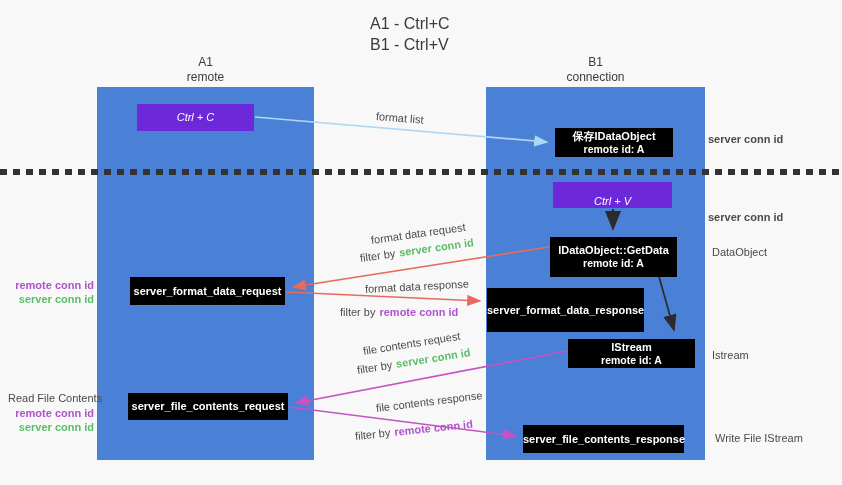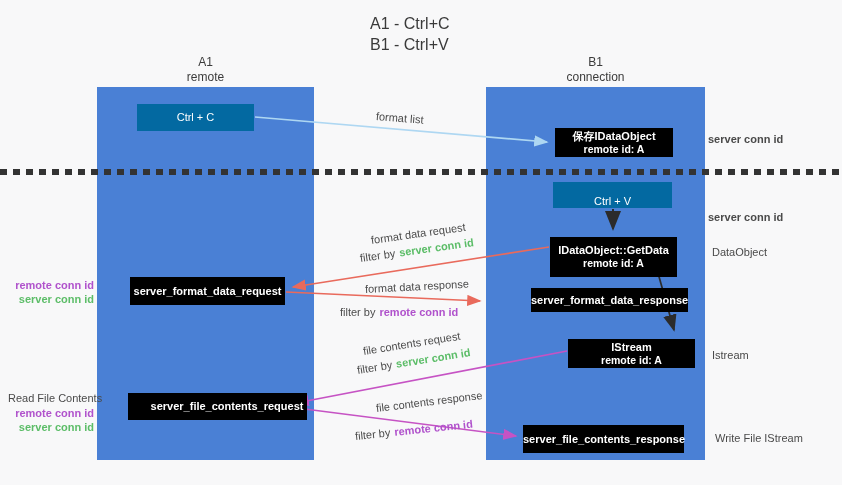--- a/index.html
+++ b/index.html
@@ -29,21 +29,21 @@
   .dotted-line {
     position: absolute; left: 0; top: 169px; width: 842px; height: 6px;
     background: repeating-linear-gradient(90deg, #333 0px, #333 7px, transparent 7px, transparent 13px);
   }
   svg.arrows { position: absolute; left: 0; top: 0; }
   .node {
     position: absolute; color: #fff; text-align: center;
     display: flex; flex-direction: column; justify-content: center;
     font-size: 11px; line-height: 13px;
   }
-  .node.green  { background: #0369a1; }
+  .node.green  { background: #6d28d9; font-style: italic; }
   .node.orange { background: #000000; font-weight: bold; }
   .node .l2 { font-size: 10.5px; }
   .elabel {
     position: absolute; font-size: 11px; color: #4c4c4c; white-space: nowrap;
     transform-origin: left center;
   }
   .elabel .term { margin-left: 4px; font-weight: bold; }
   .green-t  { color: #5cbd68; }
   .purple-t { color: #b052cc; }
   .side-label {
@@ -118,30 +118,30 @@
 
   <div class="node orange" style="left:550px; top:237px; width:127px; height:40px;">
     <div>IDataObject::GetData</div>
     <div class="l2">remote id: A</div>
   </div>
 
   <div class="node orange" style="left:130px; top:277px; width:155px; height:28px;">
     <div>server_format_data_request</div>
   </div>
 
-  <div class="node orange" style="left:487px; top:288px; width:157px; height:24px;margin-left:44px;">
+  <div class="node orange" style="left:487px; top:288px; width:157px; height:44px;">
     <div>server_format_data_response</div>
   </div>
 
   <div class="node orange" style="left:568px; top:339px; width:127px; height:29px;">
     <div>IStream</div>
     <div class="l2">remote id: A</div>
   </div>
 
-  <div class="node orange" style="left:128px; top:393px; width:160px; height:27px;padding-left:19px;">
+  <div class="node orange" style="left:128px; top:393px; width:160px; height:27px;">
     <div>server_file_contents_request</div>
   </div>
 
   <div class="node orange" style="left:523px; top:425px; width:161px; height:28px;">
     <div>server_file_contents_response</div>
   </div>
 
   <div class="elabel" style="left:376px; top:110px; transform:rotate(4.5deg);">format list</div>
 
   <div class="elabel" style="left:371px; top:234px; transform:rotate(-8deg);">format data request</div>

